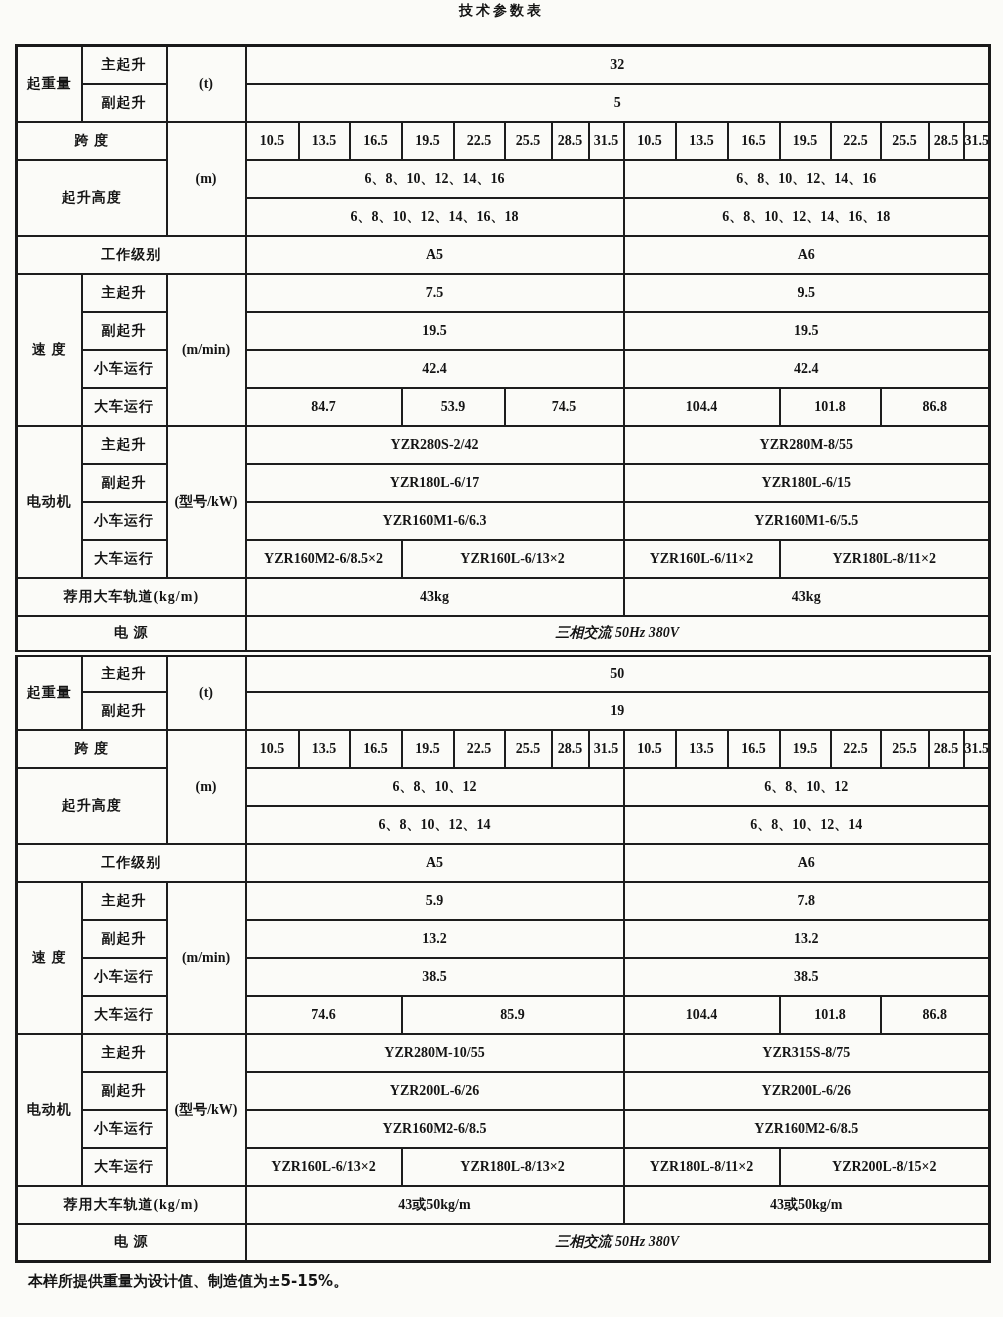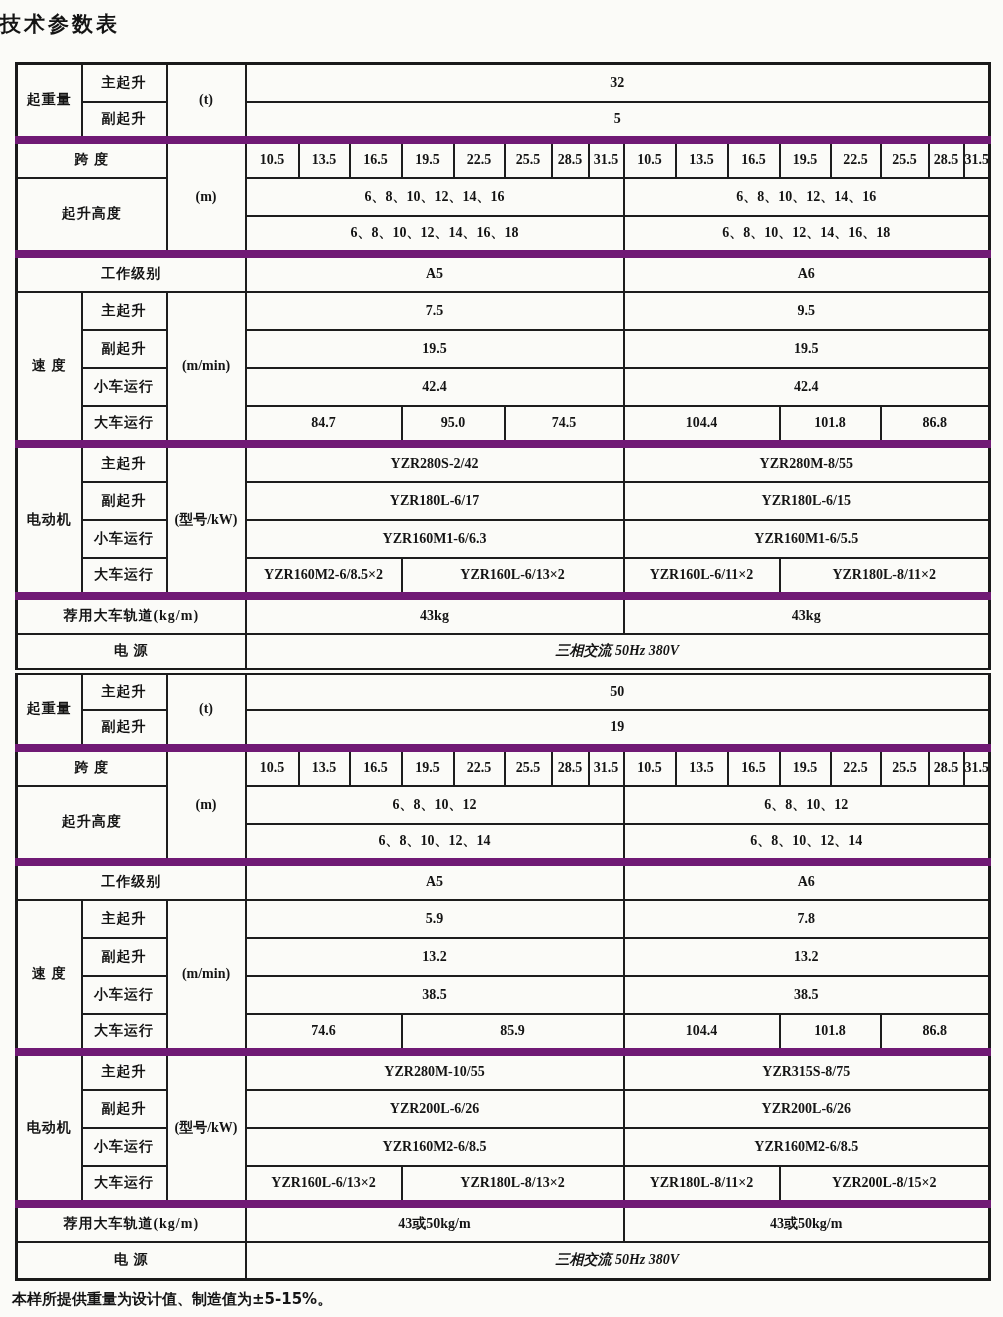--- a/index.html
+++ b/index.html
@@ -5,23 +5,24 @@
   html,body{margin:0;padding:0;}
   body{
     width:1003px;height:1317px;
     background:#fbfbf8;
     color:#141414;
     font-family:"Liberation Serif","DejaVu Serif",serif;
     font-weight:bold;
     position:relative;
   }
   .page-title{
-    font-size:21px;
+    text-align:center;
+    font-size:14px;
     letter-spacing:3px;
-    padding-top:10px;
+    padding-top:2px;
     font-family:"DejaVu Sans","Liberation Sans",sans-serif;
   }
   table.spec{
     border-collapse:collapse;
     table-layout:fixed;
     width:973px;
     margin:24px 0 0 15px;
     border:3px solid #1a1a1a;
   }
   table.spec td{
@@ -36,24 +37,24 @@
   table.spec tr{height:38px;}
   td.lbl{
     font-size:15px;
     font-family:Liberation Serif, serif;
     letter-spacing:1px;
   }
   td.unit{font-size:14px;letter-spacing:0;}
   td.sp{font-size:13px;letter-spacing:0;}
   td.val{font-size:14px;}
   td.pre{white-space:pre;font-style:italic;}
-  tr.major td{border-top:8px solid #701a75;}
+  tr.major td{border-top:1px solid #701a75;}
   tr.secstart td{border-top:7px double #1a1a1a;}
   .footnote{
-    margin:9px 0 0 12px;
+    margin:9px 0 0 28px;
     font-size:15px;
     font-family:"DejaVu Sans","Liberation Sans",sans-serif;
   }
 </style>
 </head>
 <body>
 
 <div class="page-title">技术参数表</div>
 
 <table class="spec">
@@ -137,21 +138,21 @@
     <td class="val" colspan="8">19.5</td>
   </tr>
   <tr>
     <td class="lbl">小车运行</td>
     <td class="val" colspan="8">42.4</td>
     <td class="val" colspan="8">42.4</td>
   </tr>
   <tr>
     <td class="lbl">大车运行</td>
     <td class="val" colspan="3">84.7</td>
-    <td class="val" colspan="2">95.0</td>
+    <td class="val" colspan="2">53.9</td>
     <td class="val" colspan="3">74.5</td>
     <td class="val" colspan="3">104.4</td>
     <td class="val" colspan="2">101.8</td>
     <td class="val" colspan="3">86.8</td>
   </tr>
   <tr class="major">
     <td class="lbl" rowspan="4">电动机</td>
     <td class="lbl">主起升</td>
     <td class="unit" rowspan="4">(型号/kW)</td>
     <td class="val" colspan="8">YZR280S-2/42</td>

